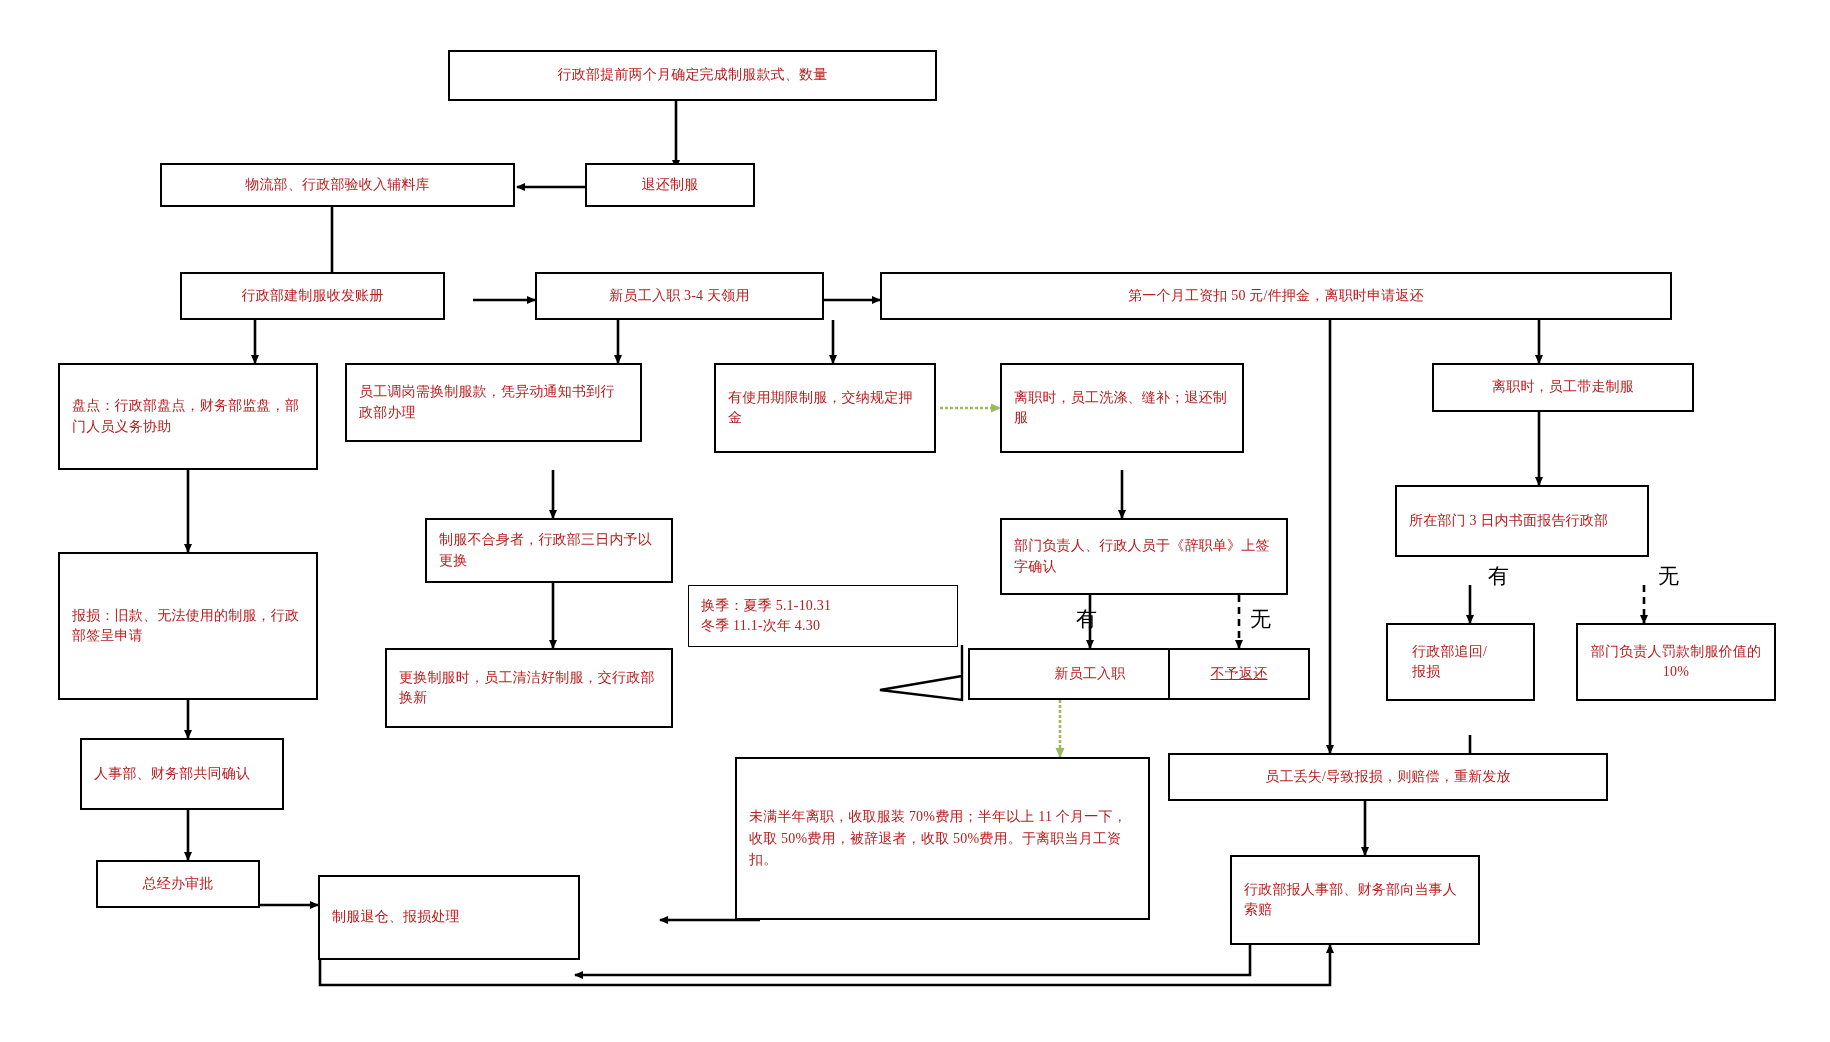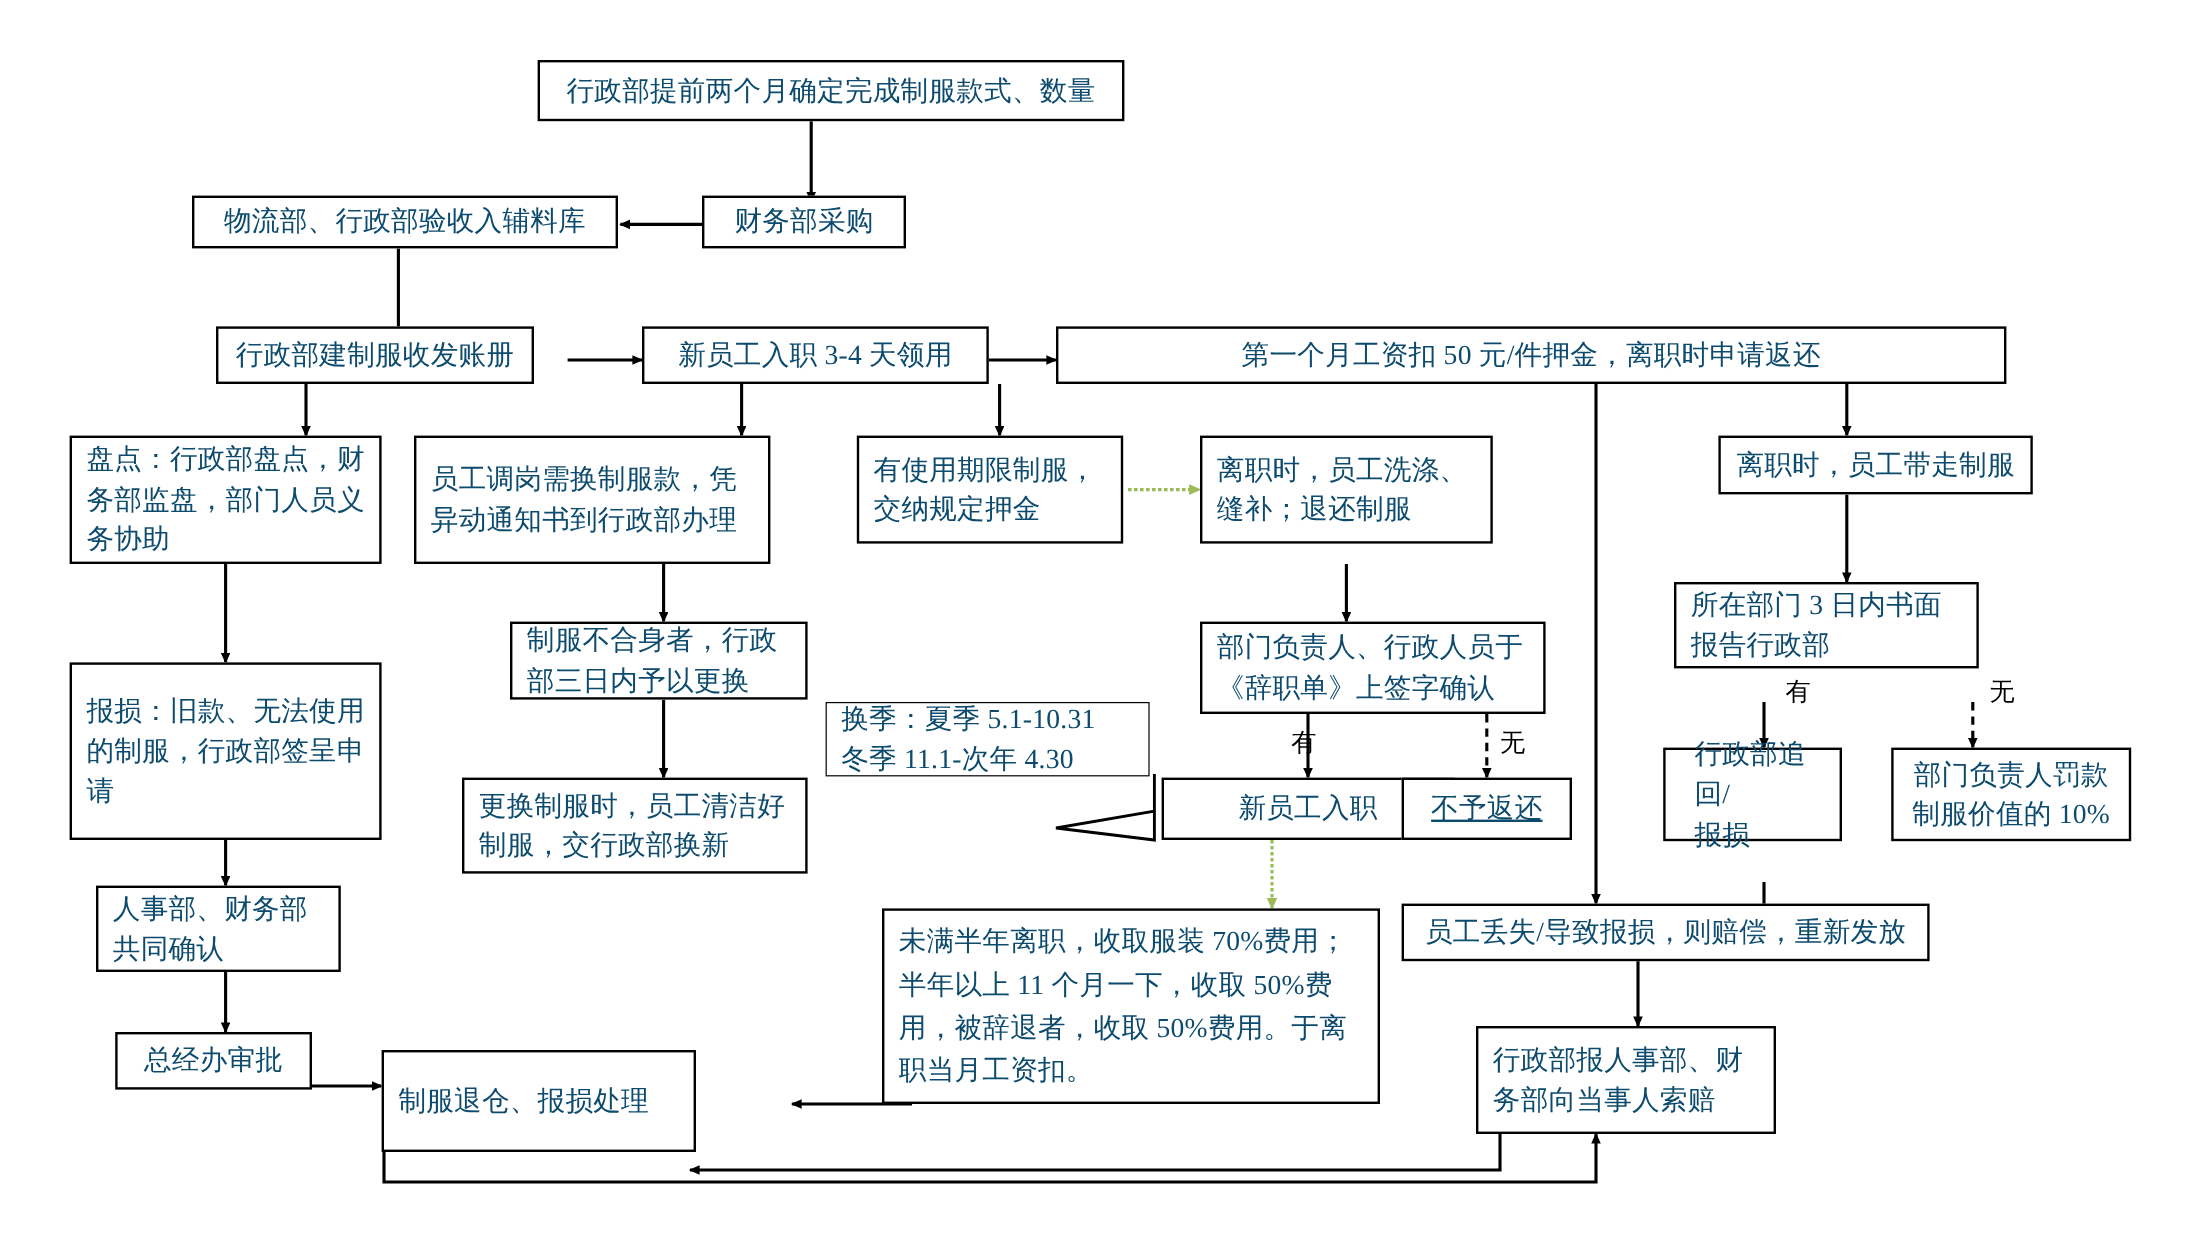--- a/index.html
+++ b/index.html
@@ -4,26 +4,26 @@
 <title>制服管理流程图</title>
 <style>
   html,body{margin:0;padding:0;background:#ffffff;}
   body{font-family:"Liberation Serif","DejaVu Serif",serif;}
   #canvas{position:relative;width:1830px;height:1042px;background:#ffffff;overflow:hidden;}
   .node{
     position:absolute;
     box-sizing:border-box;
     border:2px solid #000000;
     background:#ffffff;
-    color:#0c4a6e;
+    color:#b91c1c;
     display:flex;
     align-items:center;
     justify-content:center;
     text-align:center;
-    font-size:23px;
+    font-size:14px;
     line-height:1.45;
     padding:4px 8px;
     letter-spacing:0.2px;
     white-space:pre-line;
   }
   .node.ls{ text-align:left; justify-content:flex-start; }
   .node.thin{ border-width:1px; }
   .lbl{
     position:absolute;
     font-size:21px;
@@ -110,27 +110,27 @@
     </g>
 
     <g stroke="#9BBB59" stroke-width="2.6" fill="none" marker-end="url(#ahg)" stroke-dasharray="3,2">
       <path d="M940,408 L1000,408"></path>
       <path d="M1060,700 L1060,757"></path>
     </g>
   </svg>
 
   <div class="node" style="left:448px;top:50px;width:489px;height:51px;">行政部提前两个月确定完成制服款式、数量</div>
   <div class="node" style="left:160px;top:163px;width:355px;height:44px;">物流部、行政部验收入辅料库</div>
-  <div class="node" style="left:585px;top:163px;width:170px;height:44px;">财务部采购</div>
+  <div class="node" style="left:585px;top:163px;width:170px;height:44px;">退还制服</div>
   <div class="node" style="left:180px;top:272px;width:265px;height:48px;">行政部建制服收发账册</div>
   <div class="node" style="left:535px;top:272px;width:289px;height:48px;">新员工入职 3-4 天领用</div>
   <div class="node" style="left:880px;top:272px;width:792px;height:48px;">第一个月工资扣 50 元/件押金，离职时申请返还</div>
 
   <div class="node ls" style="left:58px;top:363px;width:260px;height:107px;padding:6px 12px;">盘点：行政部盘点，财务部监盘，部门人员义务协助</div>
-  <div class="node ls" style="left:345px;top:363px;width:297px;height:107px;padding:6px 12px;">员工调岗需换制服款，凭异动通知书到行政部办理</div>
+  <div class="node ls" style="left:345px;top:363px;width:297px;height:79px;padding:6px 12px;">员工调岗需换制服款，凭异动通知书到行政部办理</div>
   <div class="node ls" style="left:714px;top:363px;width:222px;height:90px;padding:6px 12px;">有使用期限制服，交纳规定押金</div>
   <div class="node ls" style="left:1000px;top:363px;width:244px;height:90px;padding:6px 12px;">离职时，员工洗涤、缝补；退还制服</div>
   <div class="node" style="left:1432px;top:363px;width:262px;height:49px;">离职时，员工带走制服</div>
 
   <div class="node ls" style="left:58px;top:552px;width:260px;height:148px;padding:6px 12px;">报损：旧款、无法使用的制服，行政部签呈申请</div>
   <div class="node ls" style="left:425px;top:518px;width:248px;height:65px;padding:6px 12px;">制服不合身者，行政部三日内予以更换</div>
   <div class="node ls" style="left:1000px;top:518px;width:288px;height:77px;padding:6px 12px;">部门负责人、行政人员于《辞职单》上签字确认</div>
   <div class="node ls" style="left:1395px;top:485px;width:254px;height:72px;padding:6px 12px;">所在部门 3 日内书面报告行政部</div>
 
   <div class="node ls thin" style="left:688px;top:585px;width:270px;height:62px;padding:4px 12px;">换季：夏季 5.1-10.31

